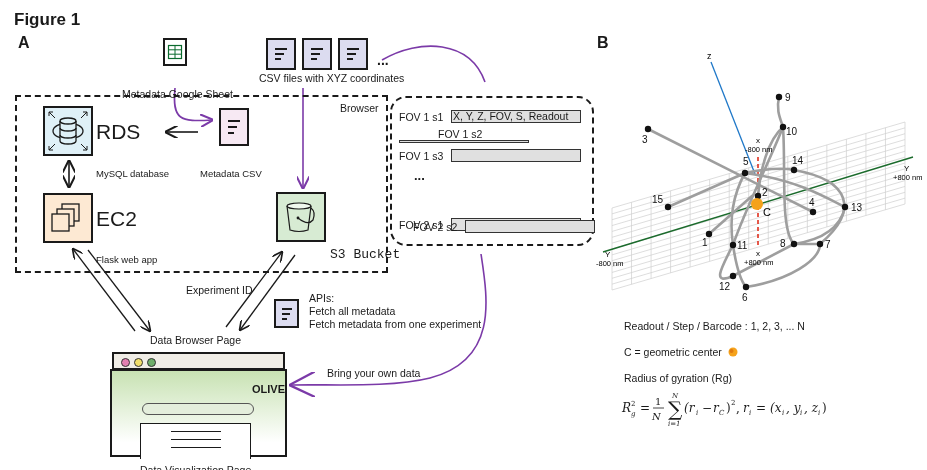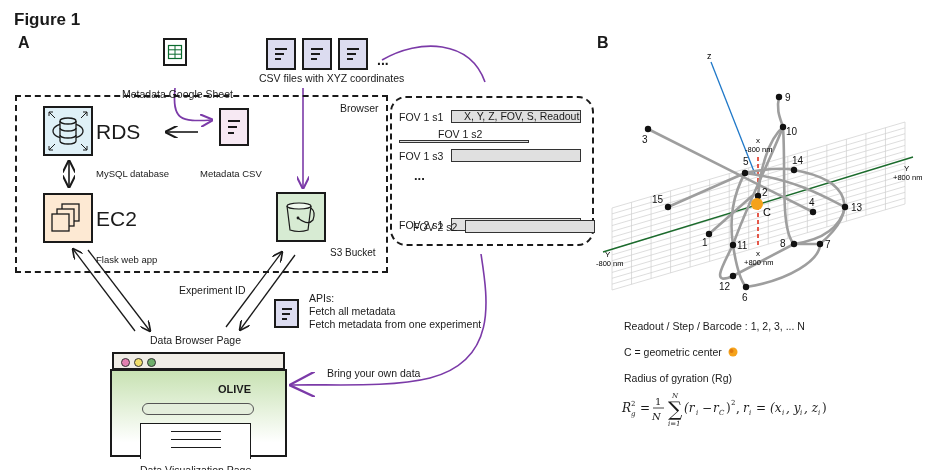--- a/index.html
+++ b/index.html
@@ -16,28 +16,28 @@
   .doc { position: absolute; width: 30px; height: 32px; border: 2.5px solid #1a1a1a;
          box-sizing: border-box; background: #dcdcf0; }
   .doc .ln { position: absolute; left: 7px; height: 2px; background: #1a1a1a; }
   .backend { position: absolute; left: 15px; top: 95px; width: 373px; height: 178px;
              border: 2px dashed #1a1a1a; box-sizing: border-box; }
   .fovbox { position: absolute; left: 390px; top: 96px; width: 204px; height: 150px;
             border: 2px dashed #1a1a1a; border-radius: 16px; box-sizing: border-box; }
   .fov-row { position: absolute; left: 9px; height: 15px; display: flex; align-items: center; }
   .fov-row .name { font-size: 10.5px; width: 52px; }
   .fov-row .bar { width: 130px; height: 13px; background: #e0e0e0; border: 1.2px solid #333;
-                  box-sizing: border-box; font-size: 10.5px; line-height: 11px; padding-left: 12px; white-space: nowrap; }
+                  box-sizing: border-box; font-size: 10.5px; line-height: 11px; padding-left: 1px; white-space: nowrap; }
   .browser { position: absolute; left: 112px; top: 352px; width: 175px; height: 105px; }
   .browser .top { position: absolute; left: 0; top: 0; width: 173px; height: 18px; border: 2.5px solid #1a1a1a;
                   box-sizing: border-box; background: #f0ede6; }
   .browser .dot { position: absolute; top: 3.5px; width: 9px; height: 9px; border-radius: 50%; border: 1px solid #333; box-sizing: border-box; }
   .browser .body { position: absolute; left: -2px; top: 17px; width: 177px; height: 88px; border: 2.5px solid #1a1a1a;
                    box-sizing: border-box; background: linear-gradient(#c8e2b3, #ffffff 85%); }
-  .olive { position: absolute; left: 0; width: 100%; top: 12px; text-align: center; font-size: 11px; font-weight: bold; padding-left: 36px; }
+  .olive { position: absolute; left: 0; width: 100%; top: 12px; text-align: right; font-size: 11px; font-weight: bold; }
   .searchpill { position: absolute; left: 30px; top: 32px; width: 112px; height: 12px; border: 1.5px solid #555;
                 border-radius: 7px; background: #e4eedc; box-sizing: border-box; }
   .panelbox { position: absolute; left: 28px; top: 52px; width: 111px; height: 36px; border: 1.5px solid #1a1a1a;
               border-bottom: none; box-sizing: border-box; background: #fff; }
   .panelbox .pl { position: absolute; left: 30px; width: 50px; height: 1.2px; background: #1a1a1a; }
   svg { position: absolute; overflow: visible; }
 </style>
 </head>
 <body>
 
@@ -139,21 +139,21 @@
 <div class="t small" style="left:96px;top:236px;font-size:9.5px;">Flask web app</div>
 
 <div class="box" style="left:276px;top:192px;width:50px;height:50px;background:#d7ebd3;">
   <svg width="46" height="46" style="left:0;top:0">
     <ellipse cx="21" cy="12" rx="12" ry="3" fill="#f0f8ee" stroke="#1a1a1a" stroke-width="1.2"></ellipse>
     <path d="M9,12 L12,36 Q21,39 30,36 L33,12" fill="none" stroke="#1a1a1a" stroke-width="1.2"></path>
     <path d="M20,24 Q30,32 35,26 Q38,18 33,14" fill="none" stroke="#1a1a1a" stroke-width="1.2"></path>
     <circle cx="20" cy="24" r="1.4" fill="#1a1a1a"></circle>
   </svg>
 </div>
-<div class="t small" style="left:330px;top:229px;font-size:10px;">S3 Bucket</div>
+<div class="t small" style="left:330px;top:229px;font-size:13px;font-family:Liberation Mono, monospace;">S3 Bucket</div>
 
 <div class="fovbox"></div>
 <div class="fov-row" style="left:399px;top:109px;">
   <span class="name">FOV 1 s1</span>
   <span class="bar">X, Y, Z, FOV, S, Readout</span>
 </div>
 <div class="fov-row" style="left:399px;top:128px;flex-direction:column;">
   <span class="name">FOV 1 s2</span>
   <span class="bar"></span>
 </div>
@@ -164,21 +164,21 @@
 <div class="t" style="left:414px;top:168px;font-size:13px;font-weight:bold;">...</div>
 <div class="fov-row" style="left:399px;top:216px;align-items:flex-end;">
   <span class="name">FOV 2 s1</span>
   <span class="bar"></span>
 </div>
 <div class="fov-row" style="left:399px;top:219px;margin-left:14px;">
   <span class="name">FOV 2 s2</span>
   <span class="bar"></span>
 </div>
 
-<div class="t lbl" style="left:179px;top:284px;">Experiment ID</div>
+<div class="t lbl" style="left:186px;top:284px;">Experiment ID</div>
 <div class="doc" style="left:274px;top:299px;width:25px;height:29px;">
   <div class="ln" style="top:7px;width:10px;left:6px"></div>
     <div class="ln" style="top:12px;width:8px;left:6px"></div>
     <div class="ln" style="top:17px;width:5px;left:6px"></div>
 </div>
 <div class="t lbl" style="left:309px;top:292px;">APIs:</div>
 <div class="t lbl" style="left:309px;top:305px;">Fetch all metadata</div>
 <div class="t lbl" style="left:309px;top:318px;">Fetch metadata from one experiment</div>
 <div class="t lbl" style="left:150px;top:334px;">Data Browser Page</div>
 <div class="t lbl" style="left:327px;top:367px;">Bring your own data</div>

